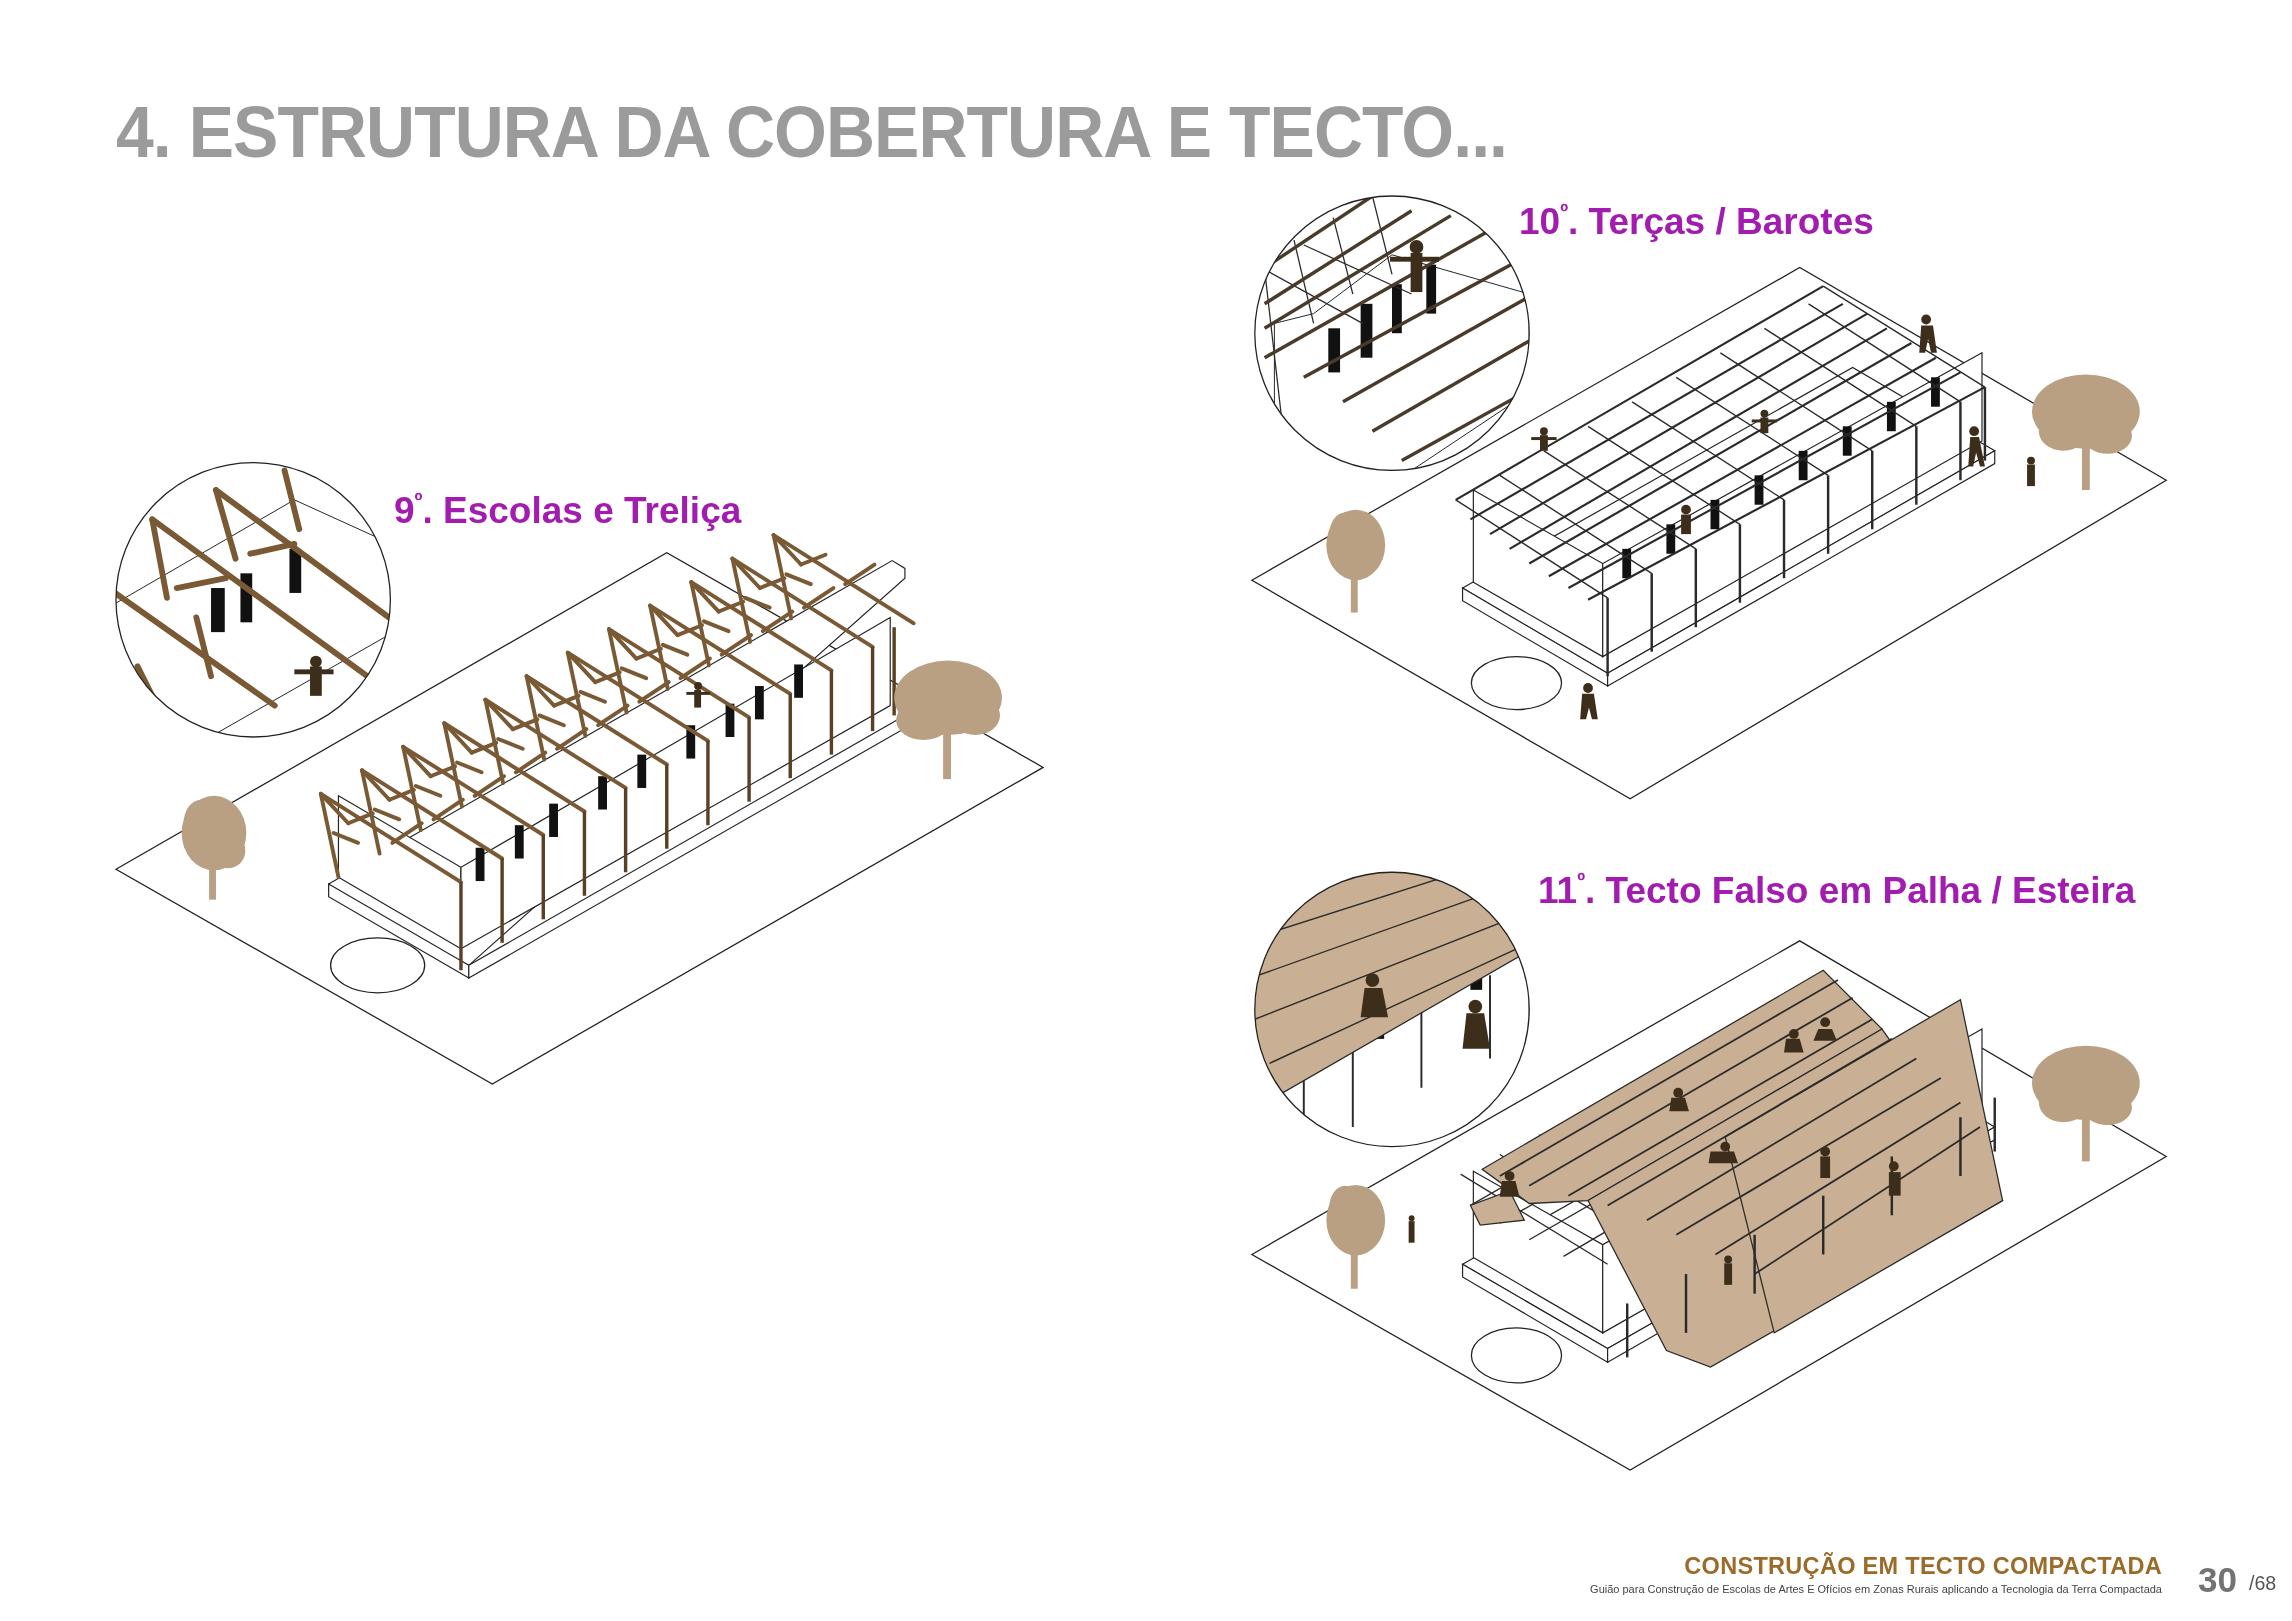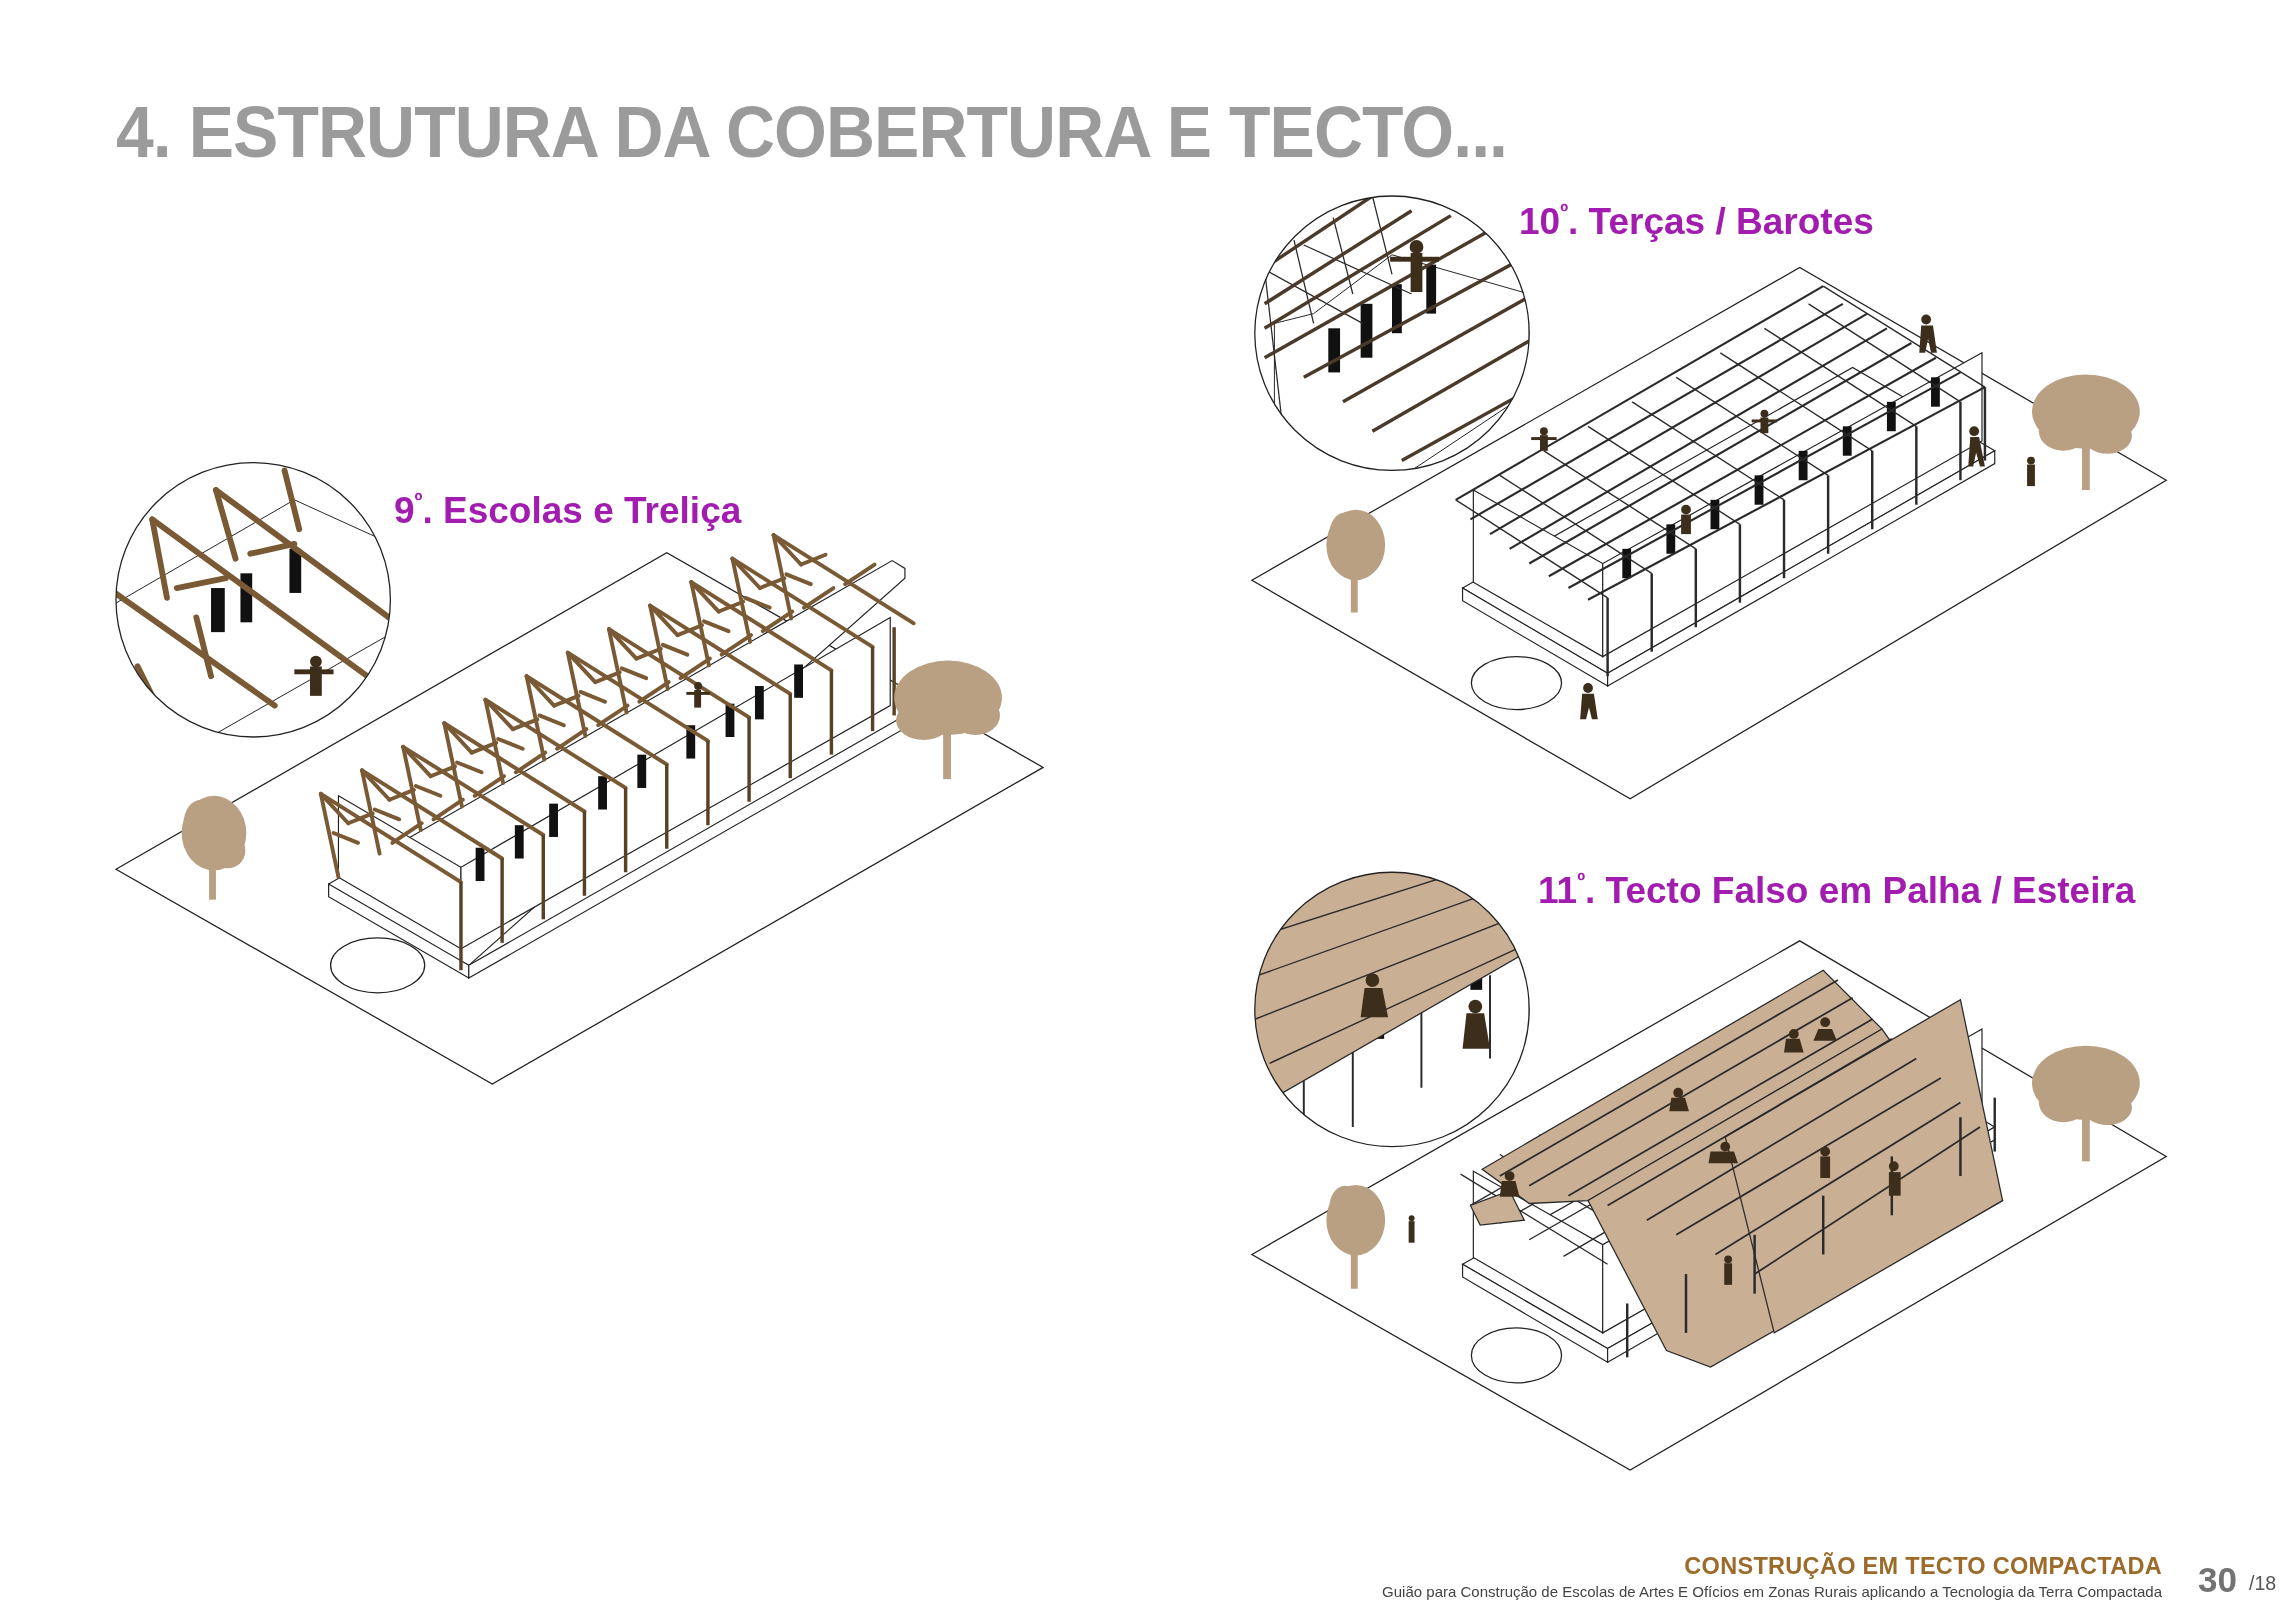--- a/index.html
+++ b/index.html
@@ -2,21 +2,21 @@
 <html><head>
 <meta charset="utf-8">
 <style>
   html, body { margin:0; padding:0; background:#ffffff; }
   body { width:2293px; height:1621px; position:relative; overflow:hidden; font-family:"Liberation Sans", sans-serif; }
   .page-title { position:absolute; left:116px; top:90px; font-family:"Liberation Sans", sans-serif; font-weight:700; font-size:73px; letter-spacing:-1px; color:#9b9b9b; transform:scaleX(0.93); transform-origin:left top; white-space:nowrap; }
   .caption { position:absolute; font-family:"Liberation Sans", sans-serif; font-weight:700; font-size:37px; color:#a21caf; white-space:nowrap; }
   .caption sup { font-size:21.6px; vertical-align:top; position:relative; top:-2px; }
   .drawing { position:absolute; left:0; top:0; }
   .footer-title { position:absolute; right:131px; top:1553px; font-family:"Liberation Sans", sans-serif; font-weight:700; font-size:23.5px; color:#9c6b2a; white-space:nowrap; letter-spacing:0.3px; }
-  .footer-sub { position:absolute; right:131px; top:1583px; font-family:"Liberation Sans", sans-serif; font-size:15px; color:#444; white-space:nowrap;margin-left:46px; }
+  .footer-sub { position:absolute; right:131px; top:1583px; font-family:"Liberation Sans", sans-serif; font-size:11px; color:#444; white-space:nowrap;margin-left:46px; }
   .page-num { position:absolute; left:2198px; top:1560px; font-family:"Liberation Sans", sans-serif; font-weight:700; font-size:35px; color:#737373; }
   .page-total { position:absolute; left:2249px; top:1572px; font-family:"Liberation Sans", sans-serif; font-size:19.6px; color:#555; }
 </style>
 </head>
 <body>
 
 <div class="page-title">4. ESTRUTURA DA COBERTURA E TECTO...</div>
 
 <div class="caption" style="left:394px; top:490px;">
   <span>9</span><sup>º</sup><span>. Escolas e Treliça</span>
@@ -398,14 +398,14 @@
       <circle cx="1505" cy="1027" r="7"></circle>
         <path d="M1496 1034 h18 l6 36 h-28z"></path>
     </g>
   </g>
   <circle cx="1420" cy="1030" r="140" fill="none" stroke="#222" stroke-width="1.3"></circle>
 </svg>
 
 <div class="footer-title">CONSTRUÇÃO EM TECTO COMPACTADA</div>
 <div class="footer-sub">Guião para Construção de Escolas de Artes E Ofícios em Zonas Rurais aplicando a Tecnologia da Terra Compactada</div>
 <div class="page-num">30</div>
-<div class="page-total">/18</div>
+<div class="page-total">/68</div>
 
 
 </body></html>

